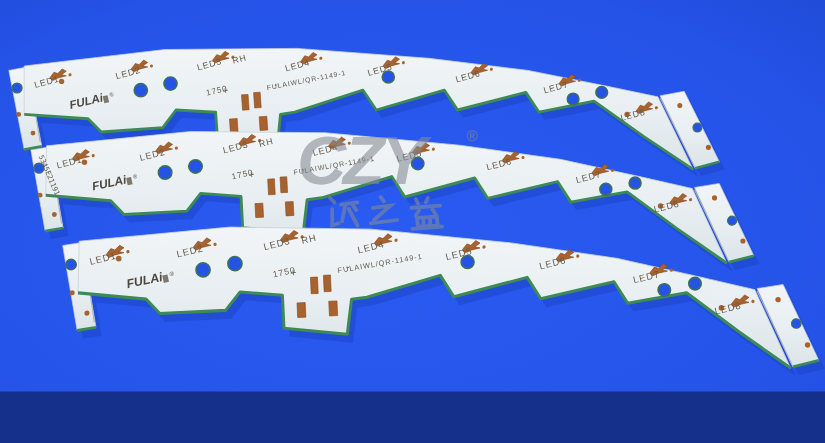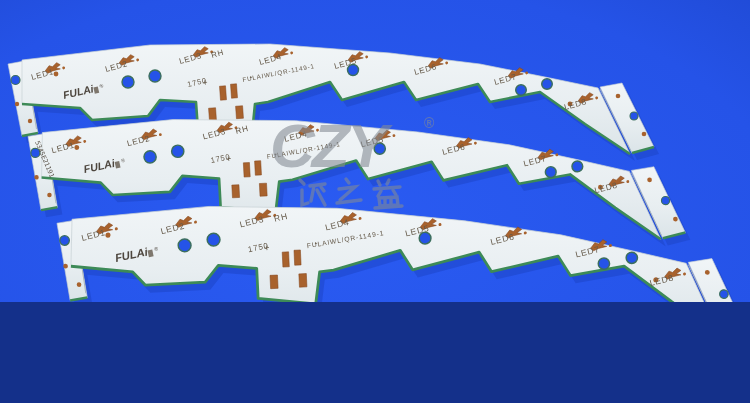--- a/index.html
+++ b/index.html
@@ -1,17 +1,17 @@
 <!DOCTYPE html>
 <html><head>
 <meta charset="utf-8">
 <style>
   html,body{margin:0;padding:0;background:#14308a;}
   .stage{
-    position:relative;width:750px;height:302px;overflow:hidden;
+    position:relative;width:750px;height:356px;overflow:hidden;
     font-family:"Liberation Sans", sans-serif;
   }
   .stage svg{display:block;}
   text{font-family:"Liberation Sans", sans-serif;}
   .silk{fill:#645949;letter-spacing:0.8px;}
   .mono{font-family:"DejaVu Sans Mono", monospace;}
 </style>
 </head>
 <body>
 

